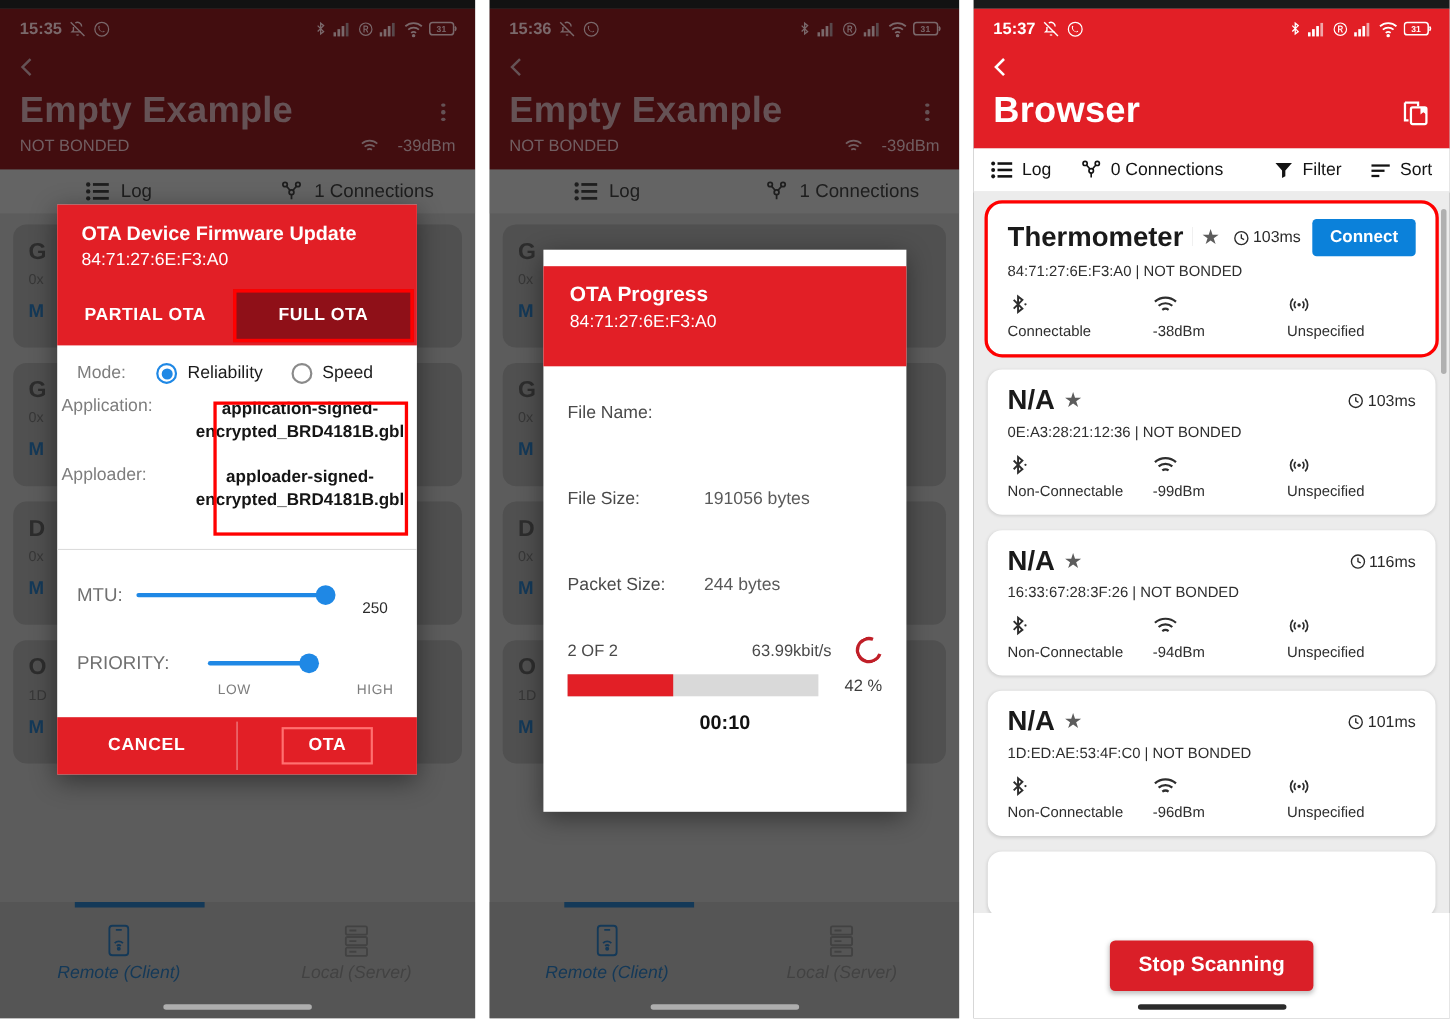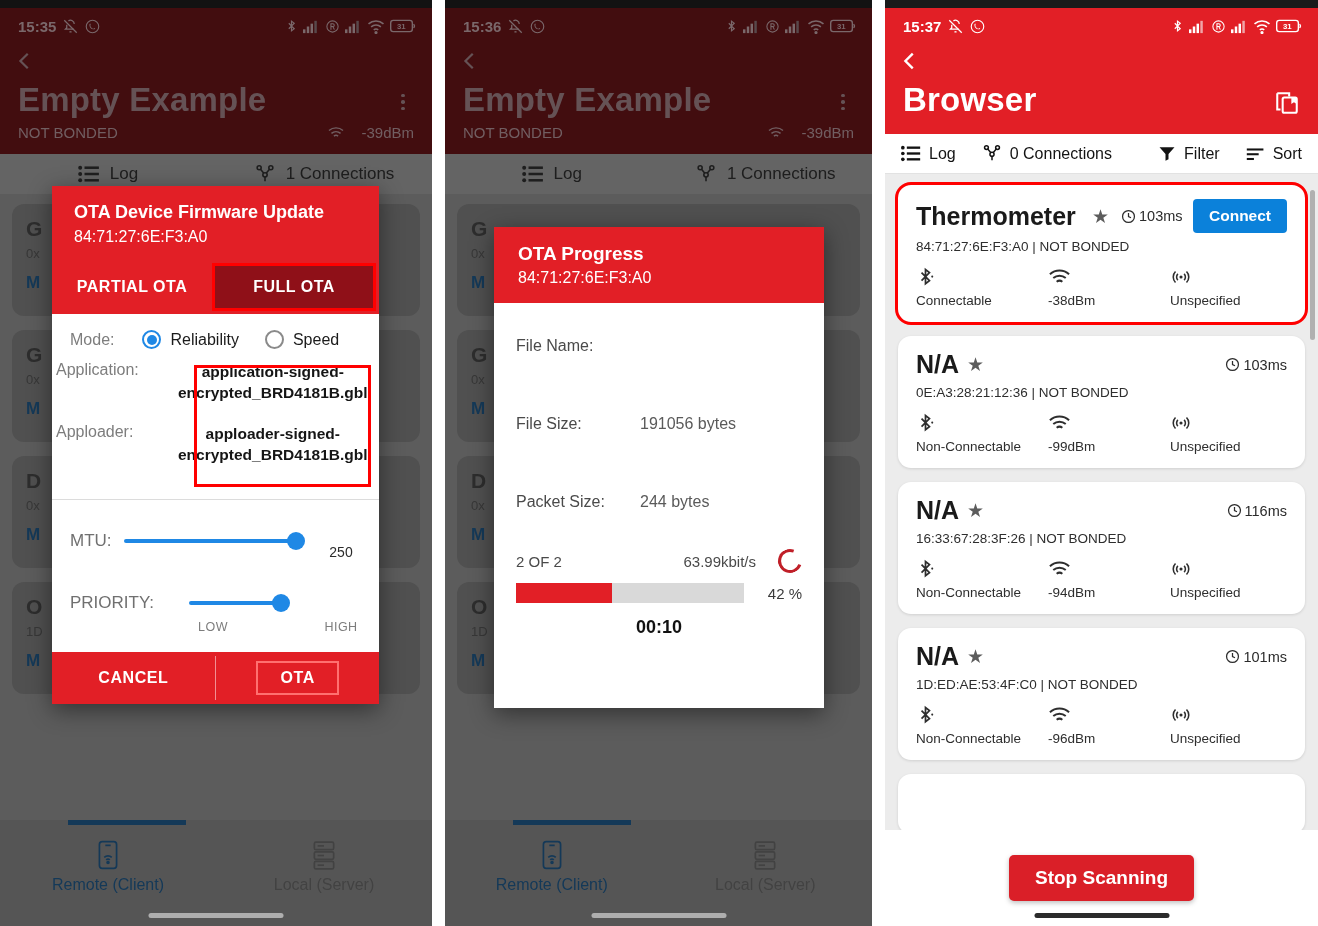--- a/index.html
+++ b/index.html
@@ -63,21 +63,21 @@
   .bgcard .l1 { font-size: 21px; font-weight: bold; color: #3f3f3f; line-height: 26px; }
   .bgcard .l2 { font-size: 13px; color: #4d4d4d; margin-top: 4px; }
   .bgcard .l3 { font-size: 17px; color: #1d4f7a; margin-top: 12px; font-weight: bold; }
 
   
   .botnav { position: absolute; left: 0; bottom: 0; width: 100%; height: 106px; background: #777777; }
   .navindicator { position: absolute; top: 0; left: 68px; width: 118px; height: 5px; background: #1d4f7a; }
   .navitems { display: flex; height: 84px; }
   .navitem { flex: 1; display: flex; flex-direction: column; align-items: center;
              justify-content: center; gap: 6px; padding-top: 10px; }
-  .navitem .nlabel { font-size: 16px; }
+  .navitem .nlabel { font-size: 16px; font-style: italic; }
   .navitem.active .nlabel { color: #1d4f7a; }
   .navitem.inactive .nlabel { color: #5c5c5c; }
   .homebar { position:absolute; bottom: 8px; left: 50%; transform: translateX(-50%);
              width: 135px; height: 5px; border-radius: 3px; background: #f2f2f2; }
   .homebar.dark { background: #2b2b2b; }
 
   
   .scrim { position: absolute; inset: 0; background: rgba(0,0,0,0.28); }
 
   
@@ -126,21 +126,21 @@
   .dlg-actions .act { flex: 1; display: flex; align-items:center; justify-content:center;
                       color: #ffffff; font-size: 16px; font-weight: bold; letter-spacing: .6px; }
   .dlg-actions .sep { width: 1.5px; background: #ffffff; opacity: .5; margin: 4px 0; }
   .act.hl-box { position: relative; }
   .act.hl-box::after { content:""; position:absolute; left: 40px; right: 40px;
                        top: 9px; bottom: 9px; border: 2px solid #FF7070; }
 
   
   .dialog2 { position: absolute; left: 49px; top: 227px; width: 330px; background: #fff;
              box-shadow: 0 6px 22px rgba(0,0,0,.45); }
-  .pg-head { background: #E21F26; color: #fff; padding: 16px 24px 16px 24px; }
+  .pg-head { background: #E21F26; color: #fff; padding: 16px 24px 31px 24px; margin-top: 15px; }
   .pg-head .h1 { font-size: 19px; font-weight: bold; }
   .pg-head .h2 { font-size: 16px; margin-top: 4px; }
   .pg-body { padding: 16px 22px 14px 22px; }
   .pgrow { display: flex; align-items: center; height: 54px; }
   .pgrow .k { width: 124px; font-size: 16px; color: #4a4a4a; }
   .pgrow .v { font-size: 16px; color: #5a5a5a; }
   .pgspacer { height: 24px; }
   .statrow { display:flex; align-items:center; margin-top: 4px; }
   .statrow .s1 { font-size: 15px; color: #4a4a4a; }
   .statrow .s2 { margin-left: auto; margin-right: 22px; font-size: 15px; color: #4a4a4a; }

